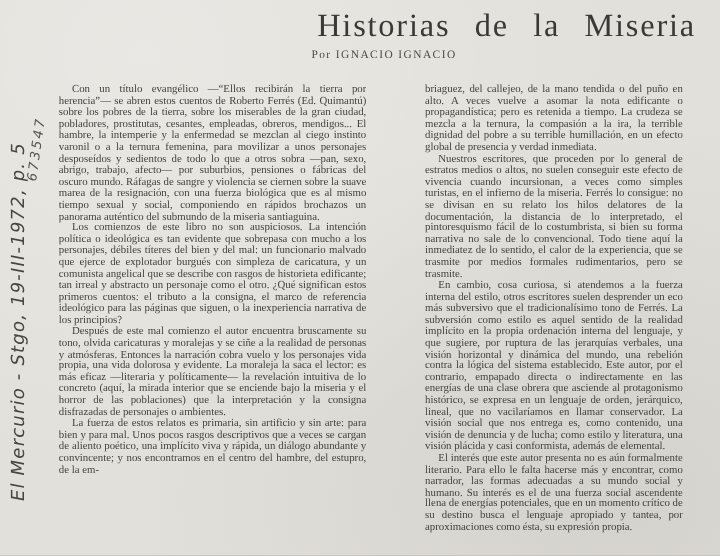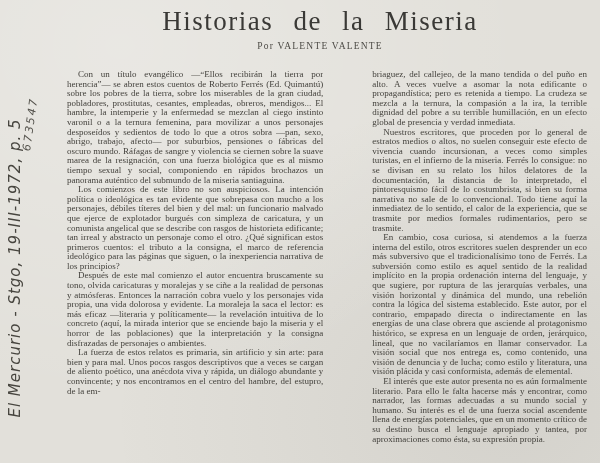--- a/index.html
+++ b/index.html
@@ -27,31 +27,32 @@
     text-align: center;
   }
   .title {
     margin: 0;
     font-family: "Liberation Serif", serif;
     font-weight: normal;
     font-size: 27px;
     letter-spacing: 1.5px;
     word-spacing: 12px;
     color: #3a3936;
+    text-align: right;
   }
   .byline {
     margin-top: 4px;
     font-size: 9.5px;
     letter-spacing: 1.2px;
     color: #4c4a45;
   }
   .columns {
     position: absolute;
     top: 70px;
-    left: 67px;
+    left: 49px;
     width: 520px;
     height: 390px;
     display: flex;
     overflow: hidden;
   }
   .col {
     text-align: justify;
     font-size: 9px;
     line-height: 9.6px;
     color: #44423d;
@@ -89,29 +90,29 @@
     color: #55534d;
   }
 </style>
 </head>
 <body>
 
 <div class="clipping">
 
   <div class="masthead">
     <h1 class="title">Historias  de  la  Miseria</h1>
-    <div class="byline">Por VALENTE VALENTE</div>
+    <div class="byline">Por IGNACIO IGNACIO</div>
   </div>
 
   <div class="columns">
     <div class="col col-left">
       <p>Con un título evangélico —“Ellos recibirán la tierra por herencia”— se abren estos cuentos de Roberto Ferrés (Ed. Quimantú) sobre los pobres de la tierra, sobre los miserables de la gran ciudad, pobladores, prostitutas, cesantes, empleadas, obreros, mendigos... El hambre, la intemperie y la enfermedad se mezclan al ciego instinto varonil o a la ternura femenina, para movilizar a unos personajes desposeídos y sedientos de todo lo que a otros sobra —pan, sexo, abrigo, trabajo, afecto— por suburbios, pensiones o fábricas del oscuro mundo. Ráfagas de sangre y violencia se ciernen sobre la suave marea de la resignación, con una fuerza biológica que es al mismo tiempo sexual y social, componiendo en rápidos brochazos un panorama auténtico del submundo de la miseria santiaguina.</p>
       <p>Los comienzos de este libro no son auspiciosos. La intención política o ideológica es tan evidente que sobrepasa con mucho a los personajes, débiles títeres del bien y del mal: un funcionario malvado que ejerce de explotador burgués con simpleza de caricatura, y un comunista angelical que se describe con rasgos de historieta edificante; tan irreal y abstracto un personaje como el otro. ¿Qué significan estos primeros cuentos: el tributo a la consigna, el marco de referencia ideológico para las páginas que siguen, o la inexperiencia narrativa de los principios?</p>
       <p>Después de este mal comienzo el autor encuentra bruscamente su tono, olvida caricaturas y moralejas y se ciñe a la realidad de personas y atmósferas. Entonces la narración cobra vuelo y los personajes vida propia, una vida dolorosa y evidente. La moraleja la saca el lector: es más eficaz —literaria y políticamente— la revelación intuitiva de lo concreto (aquí, la mirada interior que se enciende bajo la miseria y el horror de las poblaciones) que la interpretación y la consigna disfrazadas de personajes o ambientes.</p>
-      <p>La fuerza de estos relatos es primaria, sin artificio y sin arte: para bien y para mal. Unos pocos rasgos descriptivos que a veces se cargan de aliento poético, una anécdota viva y rápida, un diálogo abundante y convincente; y nos encontramos en el centro del hambre, del estupro, de la em-</p>
+      <p>La fuerza de estos relatos es primaria, sin artificio y sin arte: para bien y para mal. Unos pocos rasgos descriptivos que a veces se cargan de aliento poético, una implícito viva y rápida, un diálogo abundante y convincente; y nos encontramos en el centro del hambre, del estupro, de la em-</p>
     </div>
     <div class="col col-right">
       <p class="no-indent">briaguez, del callejeo, de la mano tendida o del puño en alto. A veces vuelve a asomar la nota edificante o propagandística; pero es retenida a tiempo. La crudeza se mezcla a la ternura, la compasión a la ira, la terrible dignidad del pobre a su terrible humillación, en un efecto global de presencia y verdad inmediata.</p>
       <p>Nuestros escritores, que proceden por lo general de estratos medios o altos, no suelen conseguir este efecto de vivencia cuando incursionan, a veces como simples turistas, en el infierno de la miseria. Ferrés lo consigue: no se divisan en su relato los hilos delatores de la documentación, la distancia de lo interpretado, el pintoresquismo fácil de lo costumbrista, si bien su forma narrativa no sale de lo convencional. Todo tiene aquí la inmediatez de lo sentido, el calor de la experiencia, que se trasmite por medios formales rudimentarios, pero se trasmite.</p>
       <p>En cambio, cosa curiosa, si atendemos a la fuerza interna del estilo, otros escritores suelen desprender un eco más subversivo que el tradicionalísimo tono de Ferrés. La subversión como estilo es aquel sentido de la realidad implícito en la propia ordenación interna del lenguaje, y que sugiere, por ruptura de las jerarquías verbales, una visión horizontal y dinámica del mundo, una rebelión contra la lógica del sistema establecido. Este autor, por el contrario, empapado directa o indirectamente en las energías de una clase obrera que asciende al protagonismo histórico, se expresa en un lenguaje de orden, jerárquico, lineal, que no vacilaríamos en llamar conservador. La visión social que nos entrega es, como contenido, una visión de denuncia y de lucha; como estilo y literatura, una visión plácida y casi conformista, además de elemental.</p>
       <p>El interés que este autor presenta no es aún formalmente literario. Para ello le falta hacerse más y encontrar, como narrador, las formas adecuadas a su mundo social y humano. Su interés es el de una fuerza social ascendente llena de energías potenciales, que en un momento crítico de su destino busca el lenguaje apropiado y tantea, por aproximaciones como ésta, su expresión propia.</p>
     </div>
   </div>
 
   <div class="handwriting source-note">El Mercurio - Stgo, 19-III-1972, p. 5</div>

